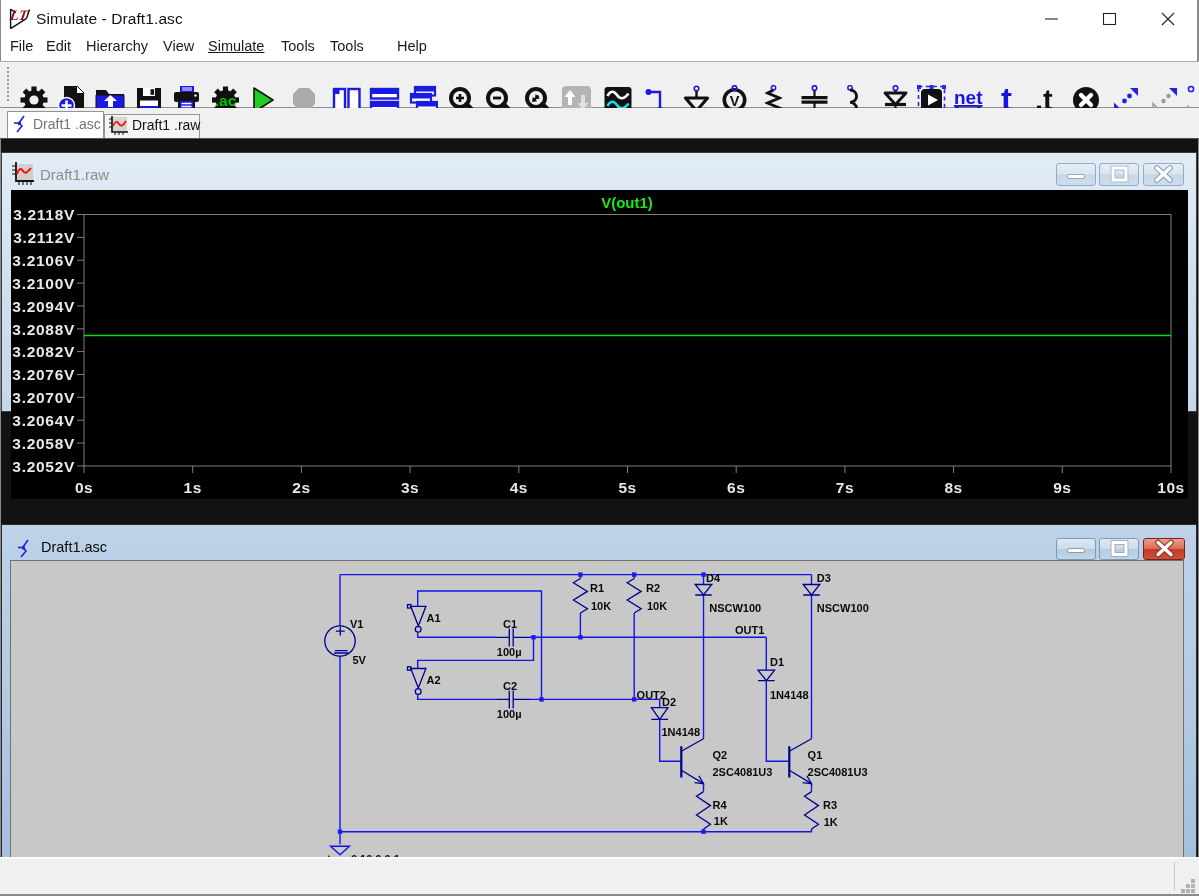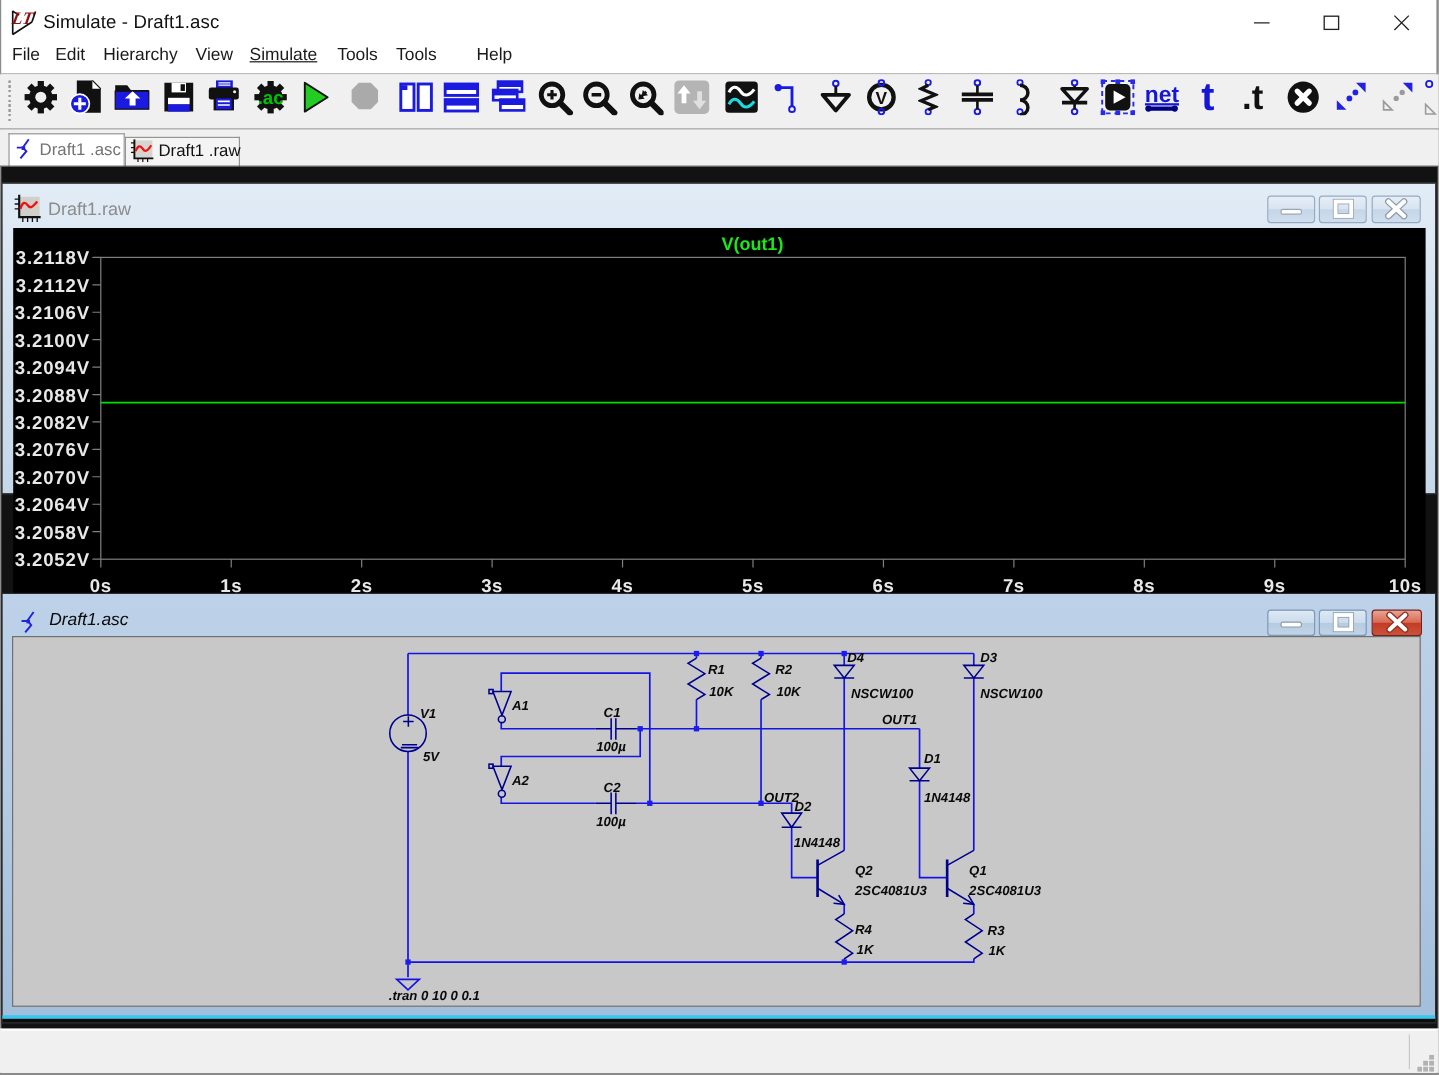--- a/index.html
+++ b/index.html
@@ -37,21 +37,21 @@
 <span class="abs" style="left:163px;">View</span>
 <span class="abs" style="left:208px;text-decoration:underline;">Simulate</span>
 <span class="abs" style="left:281px;">Tools</span>
 <span class="abs" style="left:330px;">Tools</span>
 <span class="abs" style="left:397px;">Help</span>
 </div>
 <div class="abs" style="left:0;top:61px;width:1199px;height:1px;background:#aaa"></div>
 
 <div class="abs" style="left:0;top:62px;width:1199px;height:45px;background:#f0f0f0;border-bottom:1px solid #8f8f8f;"></div>
 <div class="abs" style="left:7px;top:67px;width:2px;height:36px;background:repeating-linear-gradient(180deg,#999 0,#999 2px,#f0f0f0 2px,#f0f0f0 4px);"></div>
-<div id="toolbar" class="abs" style="left:0;top:57px;width:1199px;height:45px;">
+<div id="toolbar" class="abs" style="left:0;top:76px;width:1199px;height:45px;">
 
 <svg class="abs" style="left:20px;top:10px" width="28" height="28">
       <g transform="translate(14,14)" fill="#111">
 <rect x="-2.6" y="-13.5" width="5.2" height="27"></rect>
         <rect x="-2.6" y="-13.5" width="5.2" height="27" transform="rotate(45)"></rect>
         <rect x="-2.6" y="-13.5" width="5.2" height="27" transform="rotate(90)"></rect>
         <rect x="-2.6" y="-13.5" width="5.2" height="27" transform="rotate(135)"></rect>
 <circle r="9.8"></circle>
       </g>
       <circle cx="14" cy="14" r="4.6" fill="#f0f0f0"></circle>
@@ -348,21 +348,21 @@
           <text x="833.9" y="303">7s</text>
           <text x="942.6" y="303">8s</text>
           <text x="1051.3" y="303">9s</text>
           <text x="1160" y="303">10s</text>
     </g>
     <path d="M73,145.5 H1160" stroke="#00e000" stroke-width="1.4"></path>
   </svg>
   </div>
 </div>
 
-<div id="schwin" class="abs" style="left:2px;top:495px;width:1194px;height:357px;background:linear-gradient(180deg,#bdd2e8 0%,#b4cbe4 45%,#a2bedb 100%);outline:1px solid #2a2a2a;font-style:italic;">
+<div id="schwin" class="abs" style="left:2px;top:525px;width:1194px;height:357px;background:linear-gradient(180deg,#bdd2e8 0%,#b4cbe4 45%,#a2bedb 100%);outline:1px solid #2a2a2a;">
   <svg id="schicon" class="abs" style="left:14px;top:13px;" width="18" height="21" viewBox="0 0 18 21">
  <g stroke="#2222dd" stroke-width="1.6" fill="none">
   <path d="M12,2 L7,9 L10,13 L5,19"></path>
   <path d="M2,9.5 H8"></path>
  </g>
  <rect x="6" y="8.5" width="3" height="3" fill="#2222dd"></rect>
 </svg>
   <div class="abs" style="left:39px;top:14px;font-size:14.5px;color:#0a0a0a;">Draft1.asc</div>
   <div class="abs" style="left:1054px;top:13px;width:40px;height:22px;border:1px solid #7e99b7;border-radius:3px;background:linear-gradient(180deg,#dde9f4 0%,#ccdcec 49%,#b4cbe1 51%,#c2d4e7 100%);box-sizing:border-box;">
     <div class="abs" style="left:10px;top:9px;width:18px;height:5px;background:#fff;border:1px solid #8d9aaa;border-radius:2px;box-sizing:border-box;"></div>

